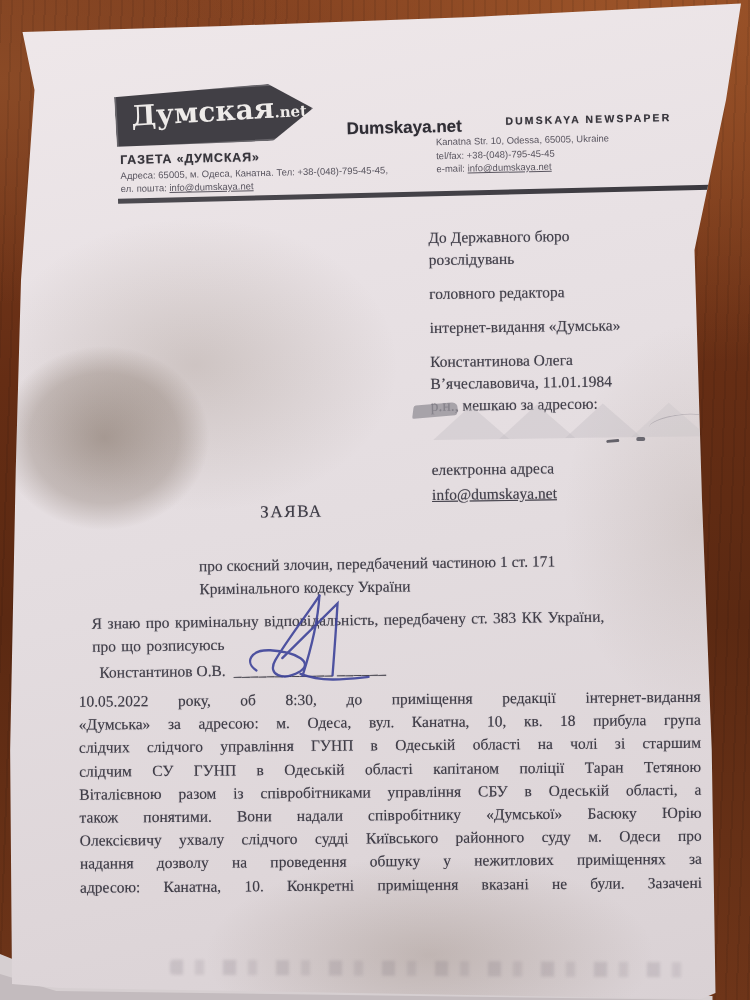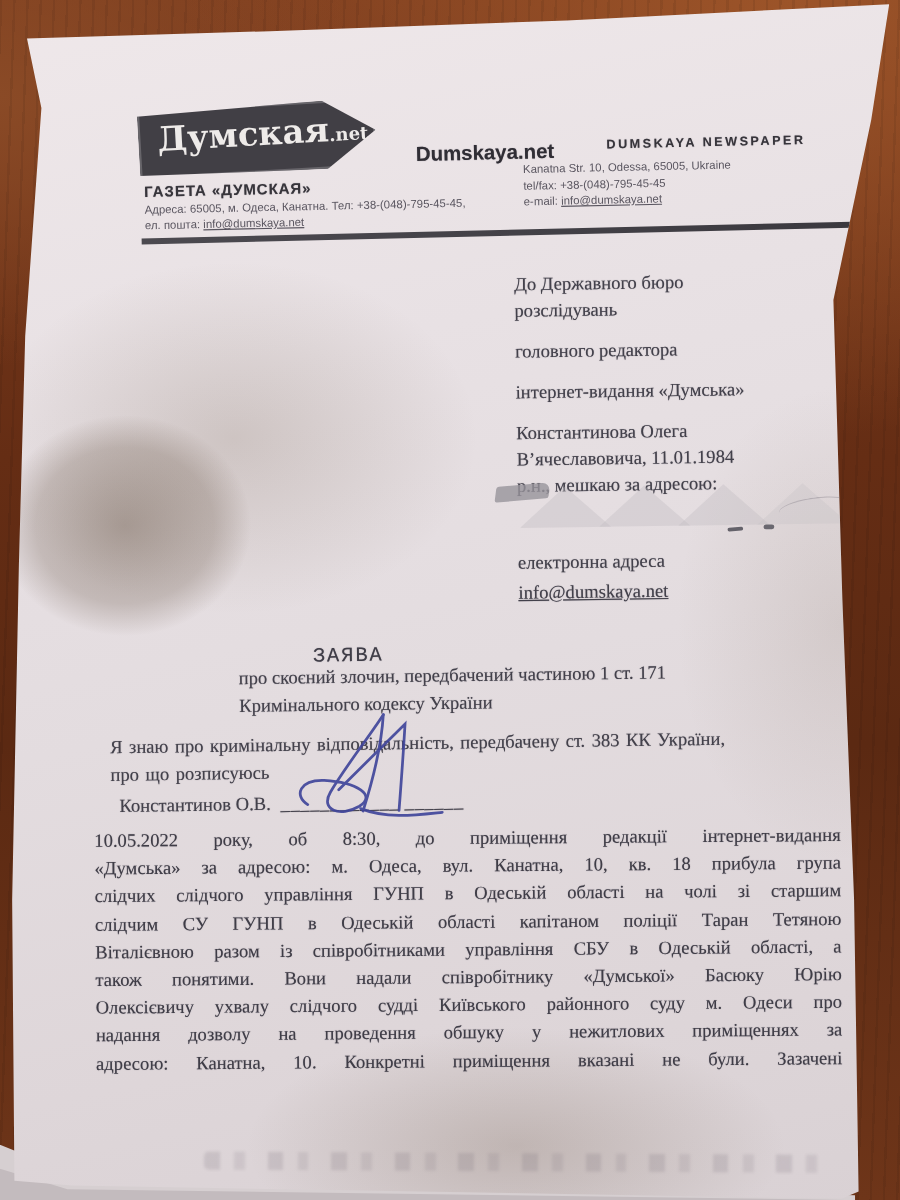--- a/index.html
+++ b/index.html
@@ -79,21 +79,21 @@
     border-left:38px solid transparent; border-right:38px solid transparent;
     border-bottom:34px solid rgba(195,189,194,.40); }
   .t1{left:24px;} .t2{left:90px;} .t3{left:156px;} .t4{left:222px; border-bottom-color:rgba(195,189,194,.28);}
   .dash1 { position:absolute; left:197px; top:40px; width:13px; height:3px; background:#64626a;
     border-radius:2px; transform:rotate(-4deg); }
   .dash2 { position:absolute; left:227px; top:38px; width:9px; height:4px; background:#6a6870; border-radius:2px; }
   .squiggle { position:absolute; left:240px; top:16px; width:60px; height:16px;
     border-top:1.5px solid rgba(125,120,132,.38); border-radius:50%; transform:rotate(-7deg); }
   .econtact { left:430px; top:457px; font-size:15.5px; line-height:25px; color:#43414b; }
 
-  .title { left:258px; top:536px; font-size:17px; letter-spacing:1.6px; color:#3f3d47;font-family:Liberation Mono, monospace; }
+  .title { left:258px; top:500px; font-size:17px; letter-spacing:1.6px; color:#3f3d47; }
   .subtitle { left:196px; top:551px; width:394px; font-size:15.5px; line-height:23px; color:#43414b; }
   .liability { left:88px; top:607px; width:578px; font-size:15.5px; line-height:23px;
     color:#43414b; word-spacing:1.5px; }
   .sig-row { left:95px; top:659px; font-size:15.5px; color:#43414b; }
   .sig-underscores { margin-left:8px; letter-spacing:.5px; }
   .signature-svg { position:absolute; left:238px; top:590px; width:132px; height:106px; }
 
   
   .body-text { position:absolute; left:84px; top:689px; width:622px;
     transform:rotate(-.45deg); transform-origin:84px 700px;

